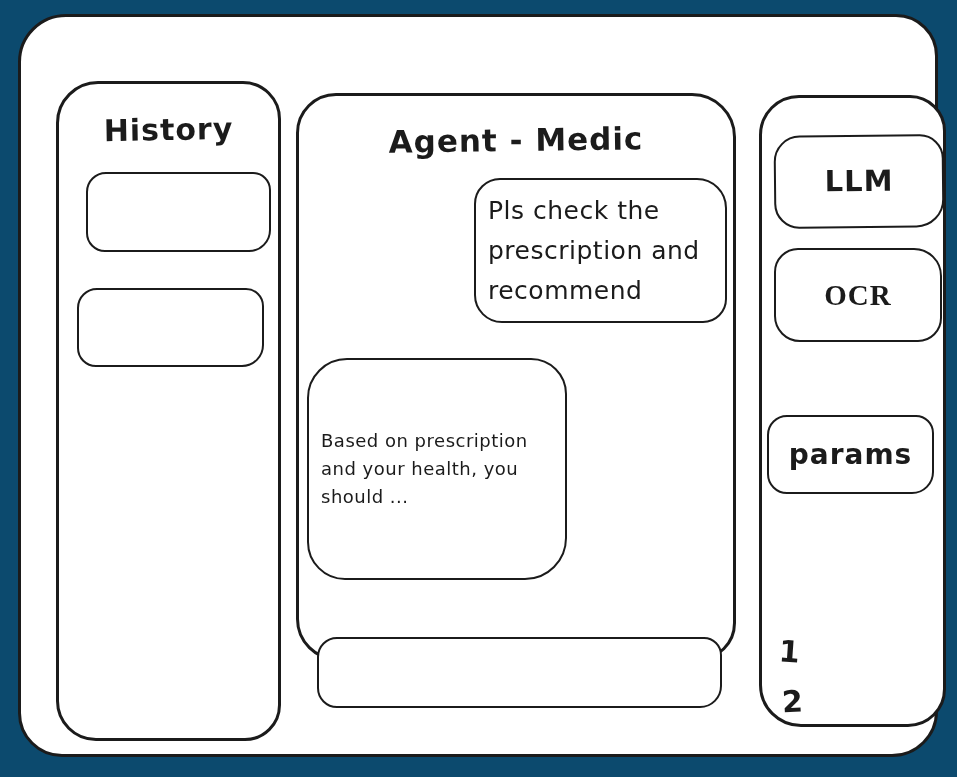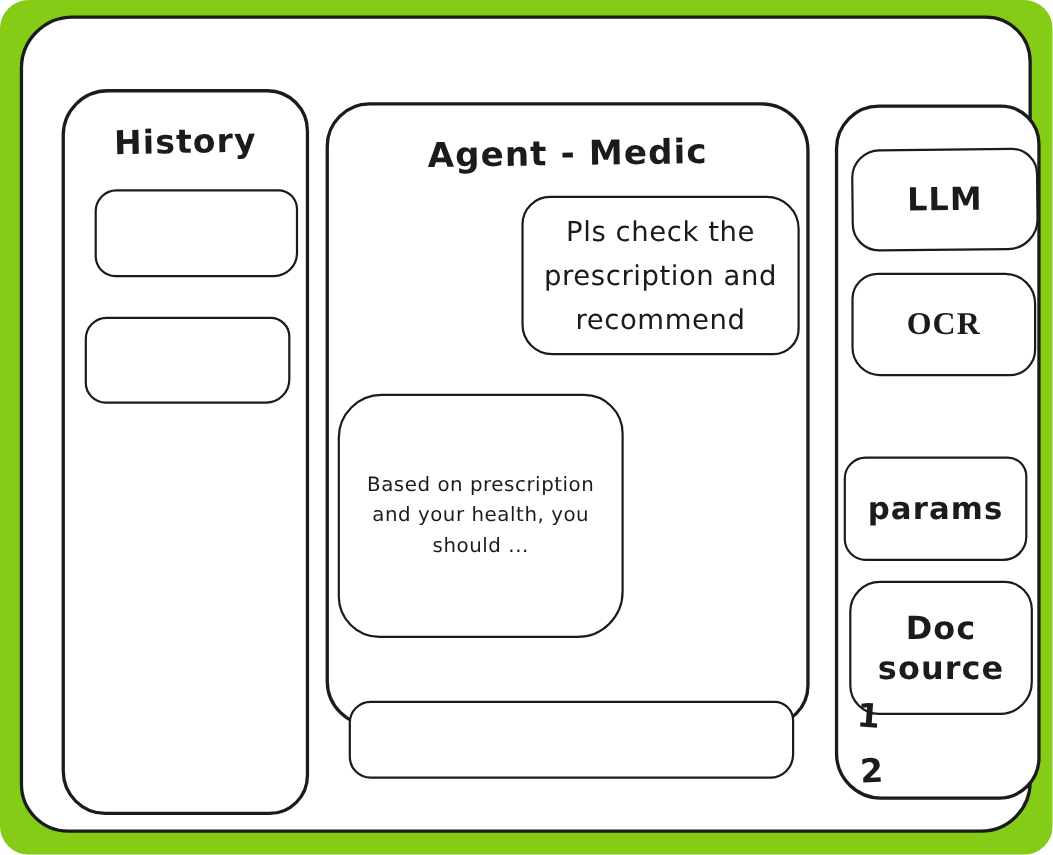--- a/index.html
+++ b/index.html
@@ -9,22 +9,21 @@
     width: 957px;
     height: 777px;
     font-family: "DejaVu Sans", "Liberation Sans", sans-serif;
     color: #1b1b1b;
     overflow: hidden;
   }
   .stage {
     position: relative;
     width: 957px;
     height: 777px;
-    background: #84cc16;
-    border-radius: 26px;
+    background: #0c4a6e;
   }
   
   .sk {
     border: 3px solid #1b1b1b;
     background: #ffffff;
     box-sizing: border-box;
   }
   .sk-thin { border-width: 2.5px; }
 
   .window {
@@ -73,21 +72,21 @@
     font-size: 31px;
     font-weight: bold;
     letter-spacing: 1px;
     transform: rotate(-0.8deg);
   }
   .bubble {
     position: absolute;
     display: flex;
     align-items: center;
     justify-content: center;
-    text-align: center;
+    text-align: left;
     padding: 8px 12px;
     font-size: 25px;
     line-height: 1.6;
     letter-spacing: 0.5px;
   }
   .bubble.user {
     left: 175px; top: 82px;
     width: 253px; height: 145px;
     border-radius: 26px 30px 24px 28px;
   }
@@ -126,21 +125,21 @@
     font-size: 29px;
     font-weight: bold;
     letter-spacing: 1px;
     color: #1b1b1b;
     cursor: pointer;
     padding: 0;
     line-height: 1.25;
   }
   .tool-btn.llm    { left: 12px; top: 37px;  width: 170px; height: 93px;  border-radius: 26px 24px 28px 25px; transform: rotate(-0.6deg); }
   .tool-btn.ocr    { left: 12px; top: 150px; width: 168px; height: 94px;  border-radius: 24px 28px 24px 26px; font-family: Liberation Serif, serif; }
-  .tool-btn.params { left: 5px;  top: 317px; width: 167px; height: 95px;  border-radius: 20px 18px 22px 20px; font-size: 28px; }
+  .tool-btn.params { left: 5px;  top: 317px; width: 167px; height: 79px;  border-radius: 20px 18px 22px 20px; font-size: 28px; }
   .tool-btn.doc    { left: 10px; top: 430px; width: 167px; height: 122px; border-radius: 28px 26px 30px 27px; flex-direction: column; }
   .doc-num {
     position: absolute;
     font-size: 30px;
     font-weight: bold;
     cursor: pointer;
   }
   .doc-num.one { left: 17px; top: 536px; transform: rotate(4deg); }
   .doc-num.two { left: 20px; top: 586px; transform: rotate(-3deg); }
 </style>
@@ -168,19 +167,18 @@
         <span>Based on prescription and your health, you should ...</span>
       </div>
 
       <input class="chat-input sk sk-thin" type="text" placeholder="" style="">
     </main>
 
     <aside class="tools-panel sk">
       <button class="tool-btn llm sk sk-thin">LLM</button>
       <button class="tool-btn ocr sk sk-thin">OCR</button>
       <button class="tool-btn params sk sk-thin">params</button>
-      <button class="tool-btn doc sk sk-thin">Doc source</button>
       <div class="doc-num one">1</div>
       <div class="doc-num two">2</div>
     </aside>
 
   </div>
 </div>
 
 </body></html>

